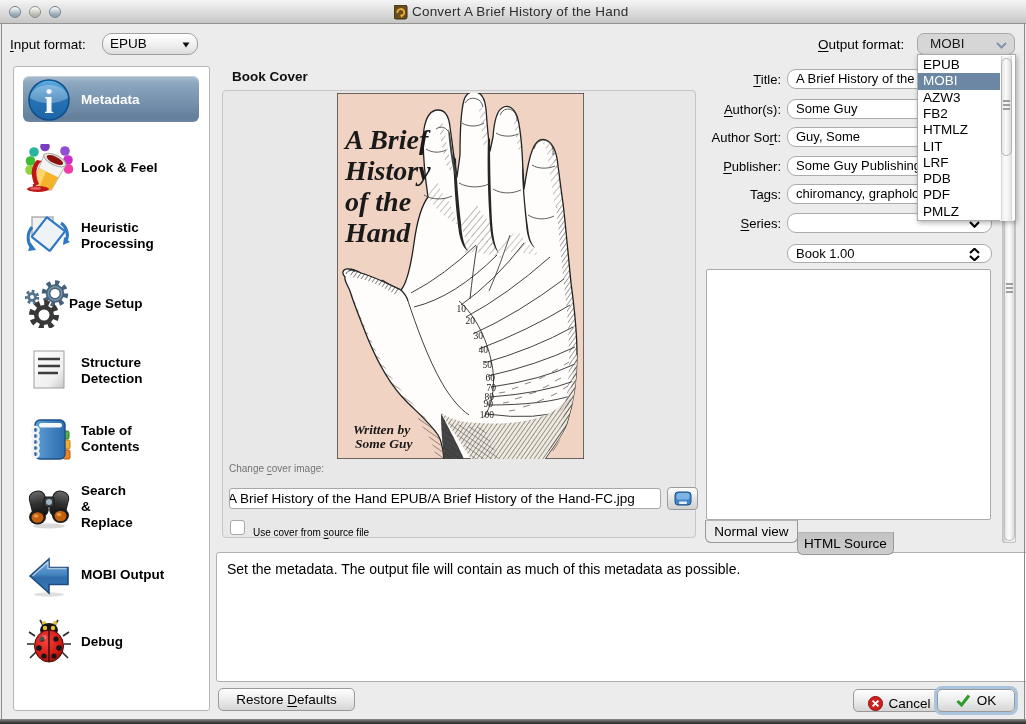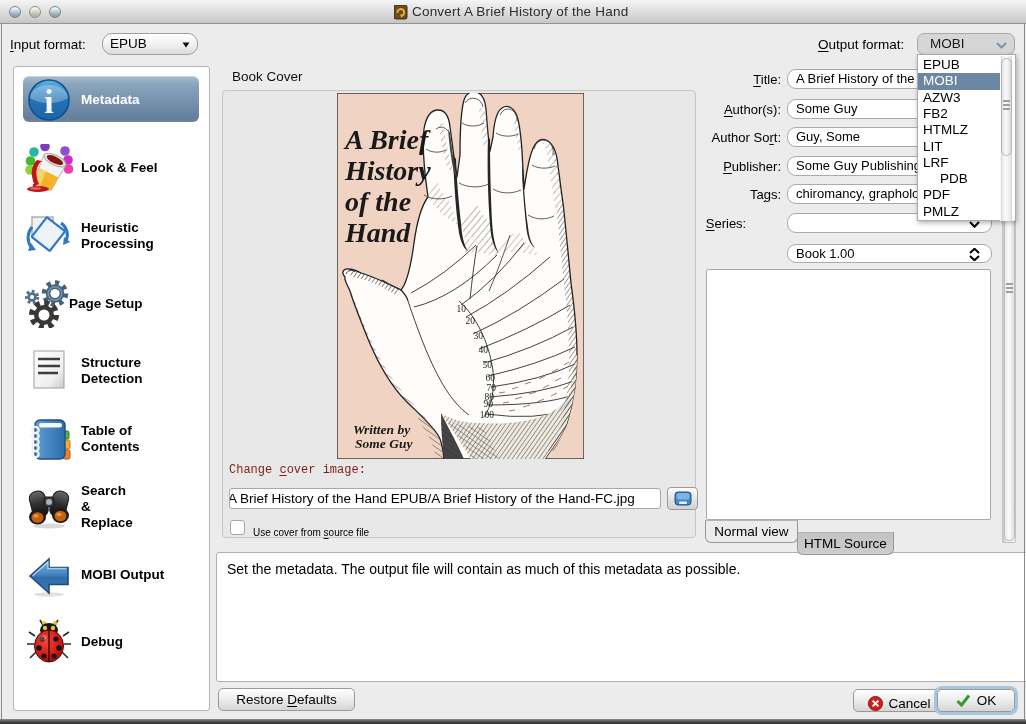--- a/index.html
+++ b/index.html
@@ -33,23 +33,23 @@
   background:linear-gradient(#a9bccd,#8aa5be 18%,#647f9c 92%,#6d87a0);
   box-shadow:inset 0 1px 0 rgba(255,255,255,.35); }
 .sideitem { left:11px; width:184px; display:flex; align-items:center; }
 .sideicon { width:48px; height:48px; flex:0 0 48px; }
 .sidelabel { font-size:13.5px; font-weight:bold; color:#000; margin-left:8px; line-height:16px; }
 .sel-label { color:#fff; }
 
 
 #groupbox { left:222px; top:90px; width:474px; height:448px; background:#e8e8e8;
   border:1px solid #c6c6c6; border-radius:4px; }
-#bookcover-lbl { left:224px; top:69px; font-size:13.5px; font-weight:normal; color:#101010;padding-left:8px; }
+#bookcover-lbl { left:224px; top:69px; font-size:13.5px; font-weight:bold; color:#101010;padding-left:8px; }
 #coversvg { left:337px; top:93px; }
-#chg-lbl { left:229px; top:463px; font-size:12px; color:#7f1d1d;font-family:Liberation Mono, monospace; }
+#chg-lbl { left:229px; top:463px; font-size:10px; color:#737373; }
 #pathfield { left:229px; top:488px; width:432px; height:21px; background:#fff;
   border:1px solid #a8a8a8; border-radius:3px; font-size:13.5px; line-height:20px;
   padding-left:2px; text-indent:-4px; overflow:hidden; white-space:nowrap; color:#000; }
 #browsebtn { left:667px; top:487px; width:31px; height:23px; border-radius:4px;
   border:1px solid #9b9b9b; background:linear-gradient(#ffffff,#e3e3e3 55%,#d2d2d2);
   display:flex; align-items:center; justify-content:center; }
 #checkbox { left:230px; top:520px; width:15px; height:15px; background:#fff;
   border:1px solid #a8a8a8; border-radius:3px; }
 #chk-lbl { left:253px; top:503px; font-size:10px; color:#000;margin-top:24px; }
 
@@ -460,21 +460,21 @@
 <div class="flabel abs" style="top:72px;"><u>T</u>itle:</div>
 <div class="ffield abs" style="top:69px;">A Brief History of the Hand</div>
 <div class="flabel abs" style="top:102px;"><u>A</u>uthor(s):</div>
 <div class="ffield abs" style="top:99px;">Some Guy</div>
 <div class="flabel abs" style="top:130px;">Author So<u>r</u>t:</div>
 <div class="ffield abs" style="top:127px;">Guy, Some</div>
 <div class="flabel abs" style="top:159px;"><u>P</u>ublisher:</div>
 <div class="ffield abs" style="top:156px;">Some Guy Publishing</div>
 <div class="flabel abs" style="top:187px;">Ta<u>g</u>s:</div>
 <div class="ffield abs" style="top:184px;">chiromancy, graphology</div>
-<div class="flabel abs" style="top:216px;text-align:center;"><u>S</u>eries:</div>
+<div class="flabel abs" style="top:216px;"><u>S</u>eries:</div>
 <div class="ffield abs" style="top:213px;">
   <svg class="abs" style="right:11px;top:7px;" width="11" height="7" viewBox="0 0 11 7">
       <path d="M1 1 L5.5 5.8 L10 1" fill="none" stroke="#000" stroke-width="2"></path>
     </svg>
 </div>
 <div class="ffield abs" style="top:244px; height:19px; line-height:17px;">Book 1.00
   <svg class="abs" style="right:11px;top:2.5px;" width="11" height="13" viewBox="0 0 11 13">
     <path d="M1 5 L5.5 0.7 L10 5" fill="none" stroke="#000" stroke-width="2"></path>
     <path d="M1 8 L5.5 12.3 L10 8" fill="none" stroke="#000" stroke-width="2"></path>
   </svg>
@@ -502,21 +502,21 @@
 <div class="ridges abs" style="top:291px;"></div>
 
 <div id="popup" class="abs">
   <div class="pitem" style="top:2px;">EPUB</div>
   <div class="pitem pitem-sel" style="top:18.3px;">MOBI</div>
   <div class="pitem" style="top:34.6px;">AZW3</div>
   <div class="pitem" style="top:50.9px;">FB2</div>
   <div class="pitem" style="top:67.2px;">HTMLZ</div>
   <div class="pitem" style="top:83.5px;">LIT</div>
   <div class="pitem" style="top:99.8px;">LRF</div>
-  <div class="pitem" style="top:116.1px;margin-left:17px;">PDB</div>
+  <div class="pitem" style="top:116.1px;">PDB</div>
   <div class="pitem" style="top:132.4px;">PDF</div>
   <div class="pitem" style="top:148.7px;">PMLZ</div>
   <div id="popupsb">
     <div style="position:absolute;left:1px;top:0;width:11px;height:165px;border-left:1px solid #d8d8d8;border-right:1px solid #d8d8d8;background:linear-gradient(90deg,#ededed,#fafafa 45%,#e6e6e6);"></div>
     <div id="popupsb-thumb"></div>
     <div class="pridge" style="top:44px;"></div>
     <div class="pridge" style="top:48px;"></div>
     <div class="pridge" style="top:52px;"></div>
   </div>
 </div>

